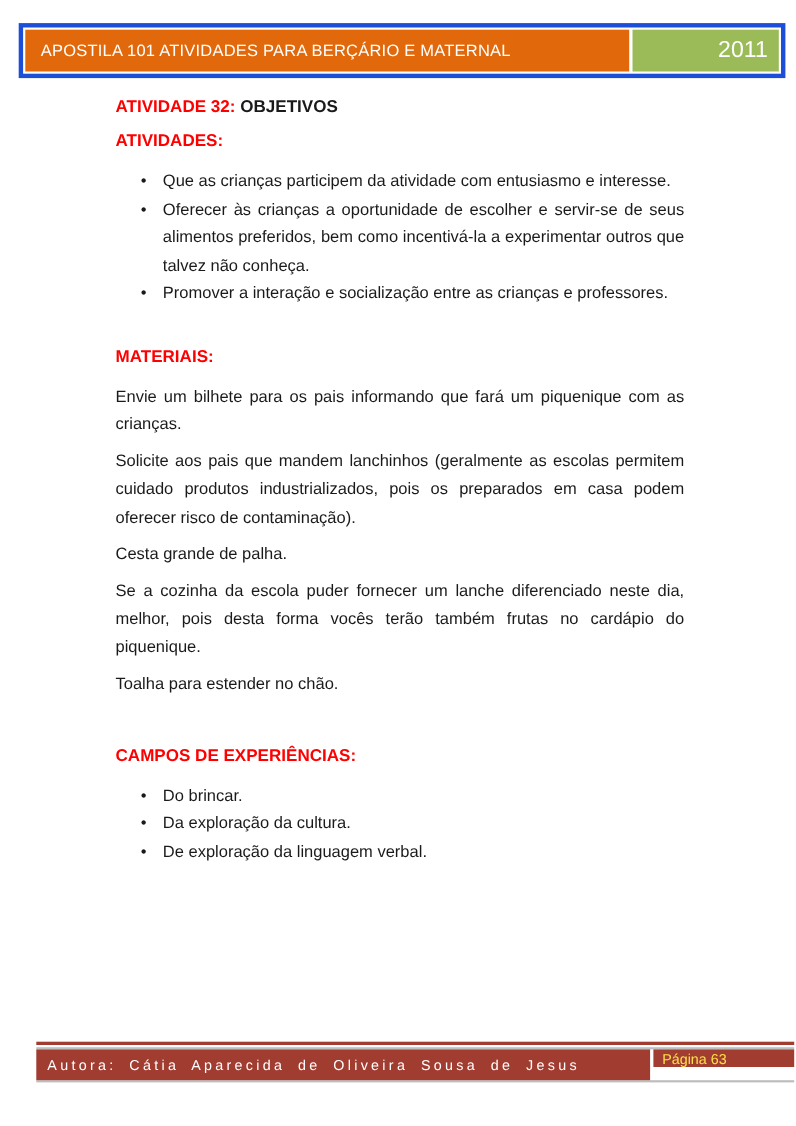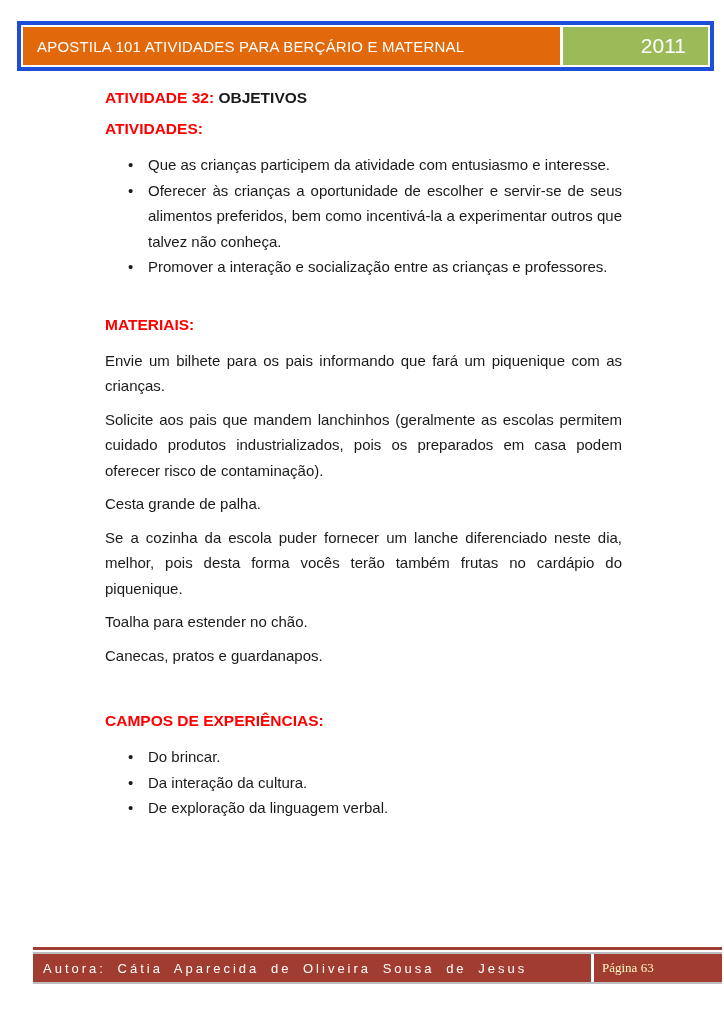--- a/index.html
+++ b/index.html
@@ -33,21 +33,21 @@
     color: #ffffff;
     font-size: 15px;
     letter-spacing: 0.2px;
   }
   .doc-header-year-cell {
     width: 123px;
     background: #9bbb59;
     display: flex;
     align-items: center;
     justify-content: flex-end;
-    padding-right: 22px;
+    padding-right: 10px;
     color: #ffffff;
     font-size: 21px;
   }
 
   
   .content {
     position: absolute;
     left: 105px;
     top: 88px;
     width: 517px;
@@ -124,27 +124,26 @@
     letter-spacing: 3px;
     word-spacing: 5px;
     display: flex;
     align-items: center;
     padding-left: 10px;
     height: 28px;
   }
   .footer-page-cell {
     width: 120px;
     background: #a13c31;
-    color: #fef9c3;
+    color: #fde047;
     font-size: 13px;
     display: flex;
     align-items: center;
     padding-left: 8px;
-    height: 28px;
-    font-family: Liberation Serif, serif;
+    height: 16px;
   }
 </style>
 </head>
 <body>
 
 <div class="page">
 
   <header class="doc-header">
     <div class="doc-header-inner">
       <div class="doc-header-title-cell">
@@ -171,27 +170,26 @@
       <li><span>Promover a interação e socialização entre as crianças e professores.</span></li>
     </ul>
 
     <h2 class="section-heading mt-materiais">MATERIAIS:</h2>
 
     <p class="para">Envie um bilhete para os pais informando que fará um piquenique com as crianças.</p>
     <p class="para">Solicite aos pais que mandem lanchinhos (geralmente as escolas permitem cuidado produtos industrializados, pois os preparados em casa podem oferecer risco de contaminação).</p>
     <p class="para">Cesta grande de palha.</p>
     <p class="para">Se a cozinha da escola puder fornecer um lanche diferenciado neste dia, melhor, pois desta forma vocês terão também frutas no cardápio do piquenique.</p>
     <p class="para">Toalha para estender no chão.</p>
-    <p class="para">Canecas, pratos e guardanapos.</p>
 
     <h2 class="section-heading mt-campos">CAMPOS DE EXPERIÊNCIAS:</h2>
 
     <ul class="bullet-list">
       <li><span>Do brincar.</span></li>
-      <li><span>Da interação da cultura.</span></li>
+      <li><span>Da exploração da cultura.</span></li>
       <li><span>De exploração da linguagem verbal.</span></li>
     </ul>
 
   </main>
 
   <footer class="doc-footer">
     <div class="footer-topline"></div>
     <div class="footer-bar">
       <div class="footer-author-cell">
         <span>Autora: Cátia Aparecida de Oliveira Sousa de Jesus</span>

